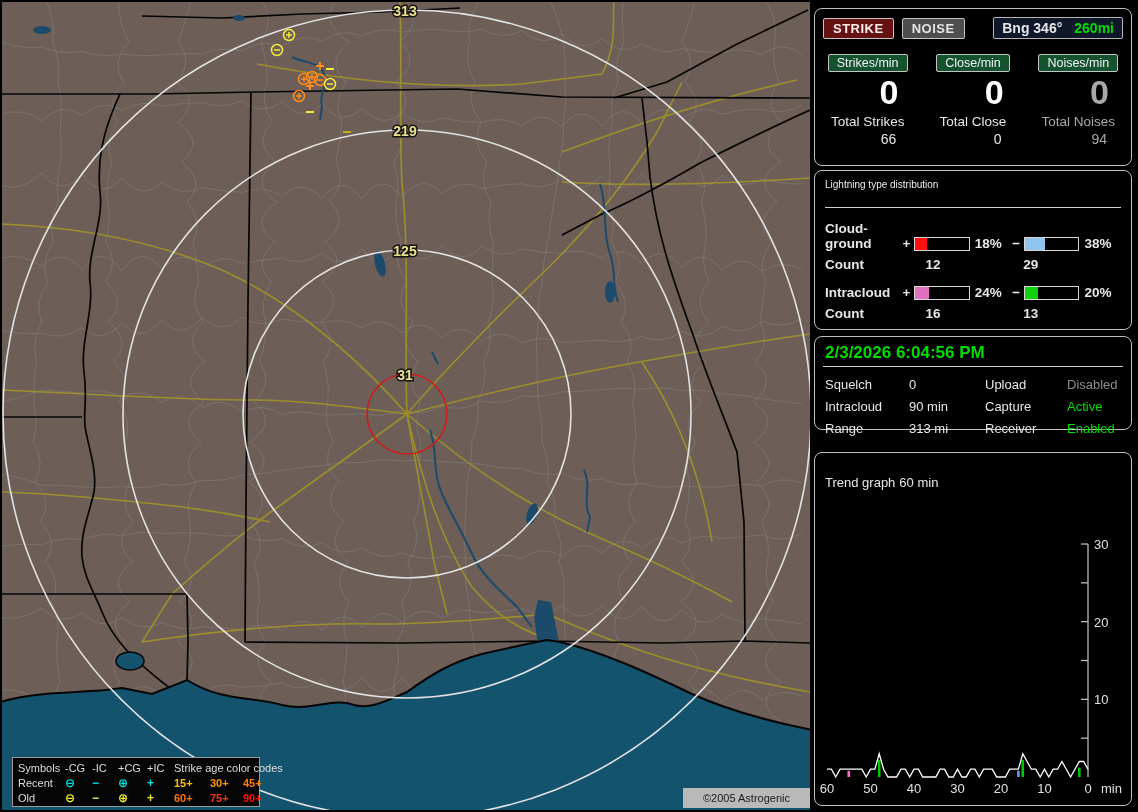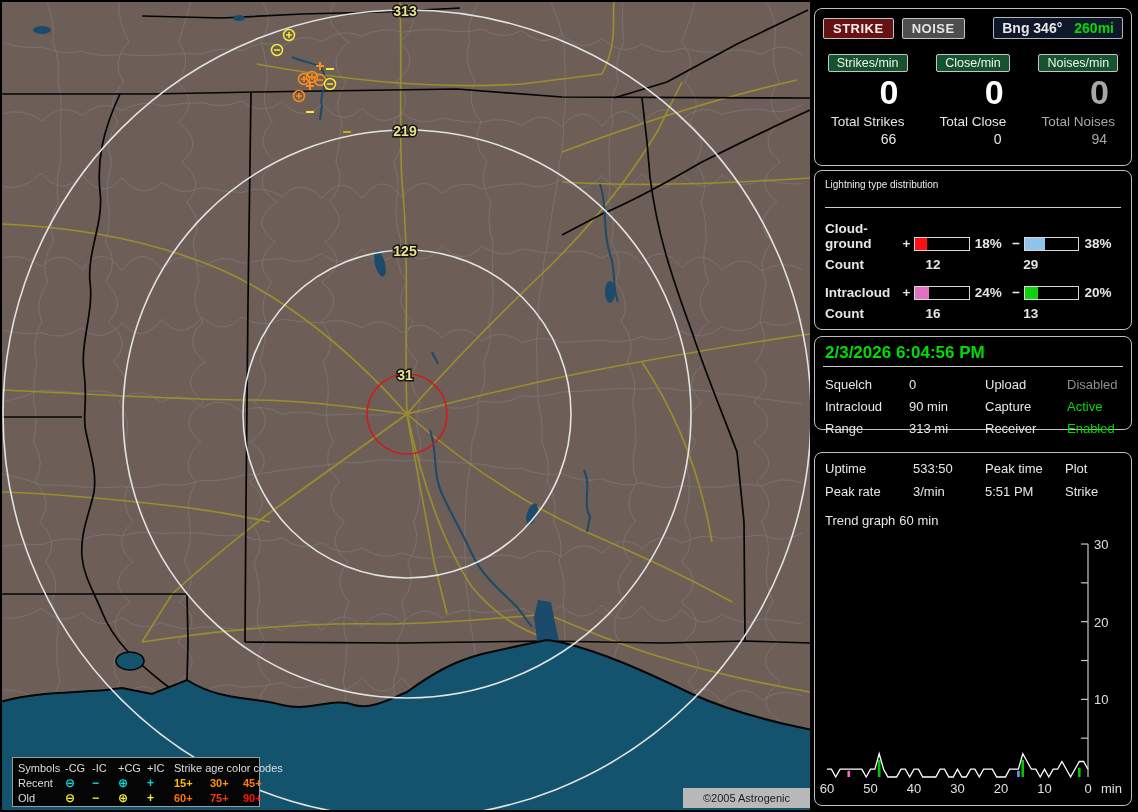--- a/index.html
+++ b/index.html
@@ -304,31 +304,20 @@
     <span style="color: rgb(0, 220, 0);">Active</span>
 
     <span>Range</span>
     <span>313 mi</span>
     <span>Receiver</span>
     <span style="color: rgb(0, 220, 0);">Enabled</span>
   </div>
 </div>
 
 <div class="panel" id="panel4">
-  <div class="grid4b">
-    <span>Uptime</span>
-    <span class="gval">533:50</span>
-    <span>Peak time</span>
-    <span>Plot</span>
-
-    <span>Peak rate</span>
-    <span class="gval">3/min</span>
-    <span class="gval">5:51 PM</span>
-    <span class="gval">Strike</span>
-  </div>
   <div class="trendrow">
     <span>Trend graph</span>
     <span class="gval">60 min</span>
   </div>
   <svg id="trend-svg" width="316" height="270">
       <rect x="32.45000000000003" y="233.7872" width="2.6" height="6.212799999999987" fill="#ff66cc"></rect>
       <rect x="62.90000000000002" y="222.9148" width="2.6" height="17.085199999999986" fill="#00c800"></rect>
       <rect x="202.1" y="233.7872" width="2.6" height="6.212799999999987" fill="#6699ff"></rect>
       <rect x="206.45" y="222.9148" width="2.6" height="17.085199999999986" fill="#00c800"></rect>
       <rect x="263" y="230.6808" width="2.6" height="9.319199999999995" fill="#00c800"></rect>

